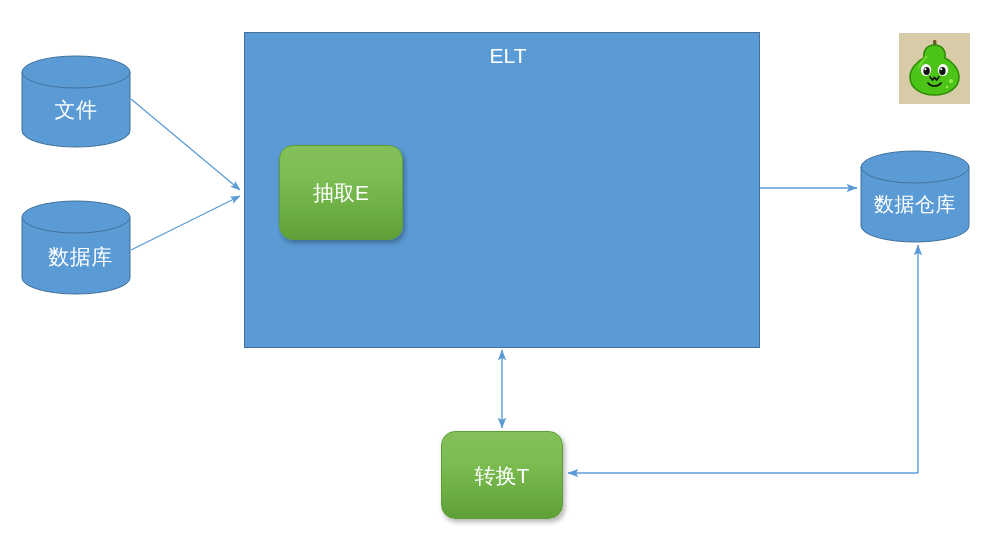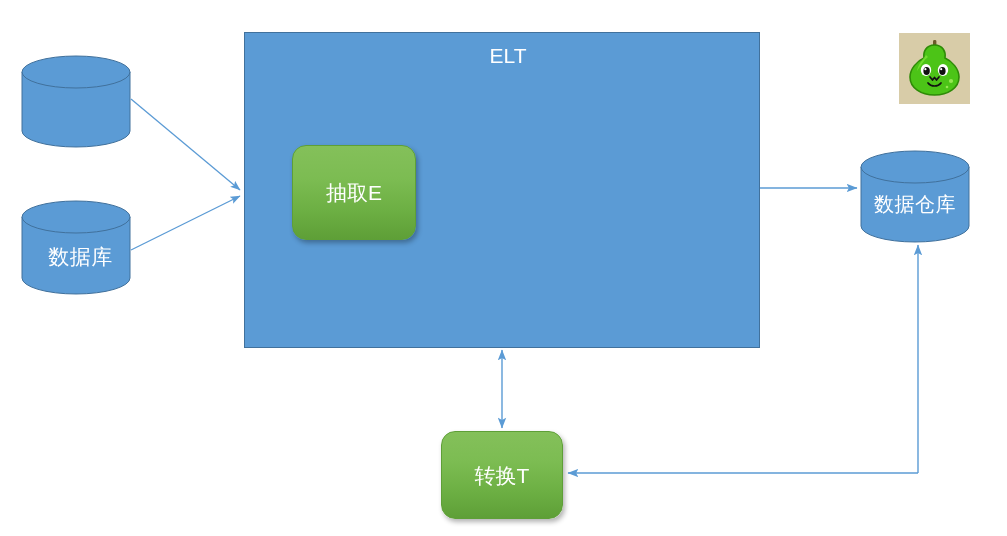--- a/index.html
+++ b/index.html
@@ -130,35 +130,36 @@
       <line x1="918" y1="473" x2="918" y2="245" stroke="#5B9BD5" stroke-width="1.4" marker-end="url(#arrowEnd)"></line>
       <line x1="918" y1="473" x2="568" y2="473" stroke="#5B9BD5" stroke-width="1.4" marker-end="url(#arrowEnd)"></line>
     </g>
   </svg>
 
   <div class="cyl" style="left:21px; top:55px; width:110px; height:93px;">
     <svg class="cyl-svg" width="110" height="93" viewBox="0 0 110 93">
       <path d="M1,17 L1,76 A54,16 0 0 0 109,76 L109,17 Z" fill="#5B9BD5" stroke="#41719C" stroke-width="1"></path>
       <ellipse cx="55" cy="17" rx="54" ry="16" fill="#5B9BD5" stroke="#41719C" stroke-width="1"></ellipse>
     </svg>
+    <div class="cyl-label" style="top:44px;">文件</div>
   </div>
 
   <div class="cyl" style="left:21px; top:200px; width:119px; height:95px;">
     <svg class="cyl-svg" width="110" height="95" viewBox="0 0 110 95">
       <path d="M1,17 L1,78 A54,16 0 0 0 109,78 L109,17 Z" fill="#5B9BD5" stroke="#41719C" stroke-width="1"></path>
       <ellipse cx="55" cy="17" rx="54" ry="16" fill="#5B9BD5" stroke="#41719C" stroke-width="1"></ellipse>
     </svg>
     <div class="cyl-label" style="top:46px;">数据库</div>
   </div>
 
   <div class="elt-box" style="left:244px; top:32px; width:516px; height:316px;">
     <div class="elt-title">ELT</div>
   </div>
 
-  <div class="proc" style="left:292px; top:145px; width:124px; height:95px;justify-content:center;">
+  <div class="proc" style="left:279px; top:145px; width:124px; height:95px;justify-content:center;">
     <span class="proc-label">抽取E</span>
   </div>
 
 
   <div class="proc" style="left:441px; top:431px; width:122px; height:88px;">
     <span class="proc-label">转换T</span>
   </div>
 
   <div class="cyl" style="left:860px; top:150px; width:110px; height:93px;">
     <svg class="cyl-svg" width="110" height="93" viewBox="0 0 110 93">

